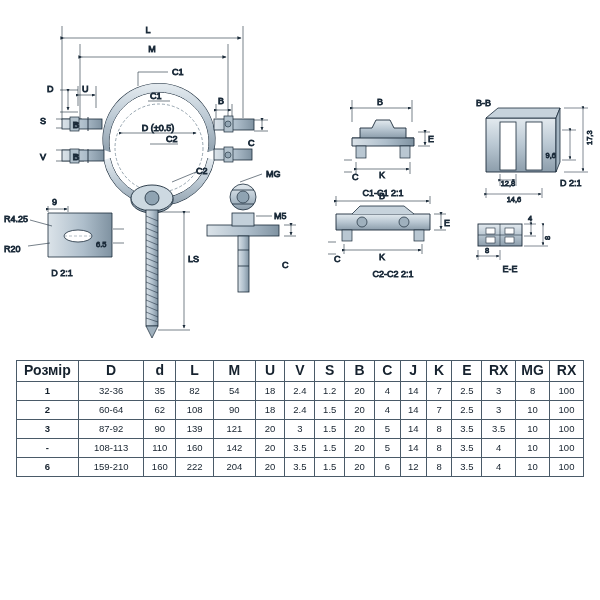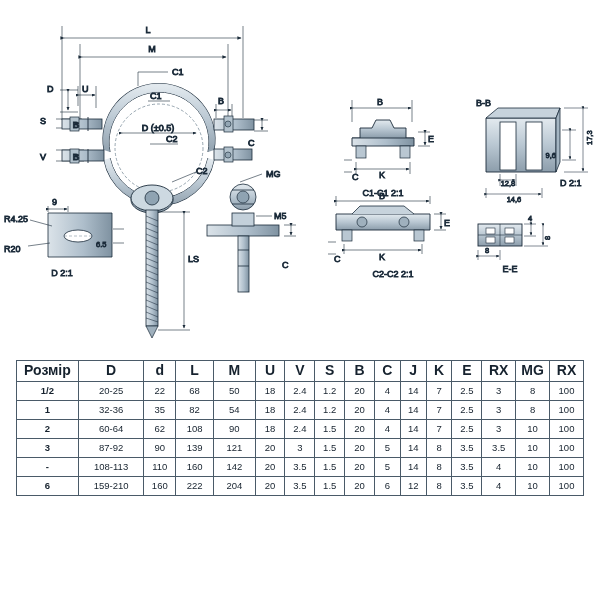--- a/index.html
+++ b/index.html
@@ -459,38 +459,20 @@
           <th>J</th>
           <th>K</th>
           <th>E</th>
           <th>RX</th>
           <th>MG</th>
           <th>RX</th>
         </tr>
       </thead>
       <tbody>
         <tr>
-          <td>1/2</td>
-          <td>20-25</td>
-          <td>22</td>
-          <td>68</td>
-          <td>50</td>
-          <td>18</td>
-          <td>2.4</td>
-          <td>1.2</td>
-          <td>20</td>
-          <td>4</td>
-          <td>14</td>
-          <td>7</td>
-          <td>2.5</td>
-          <td>3</td>
-          <td>8</td>
-          <td>100</td>
-        </tr>
-        <tr>
           <td>1</td>
           <td>32-36</td>
           <td>35</td>
           <td>82</td>
           <td>54</td>
           <td>18</td>
           <td>2.4</td>
           <td>1.2</td>
           <td>20</td>
           <td>4</td>

